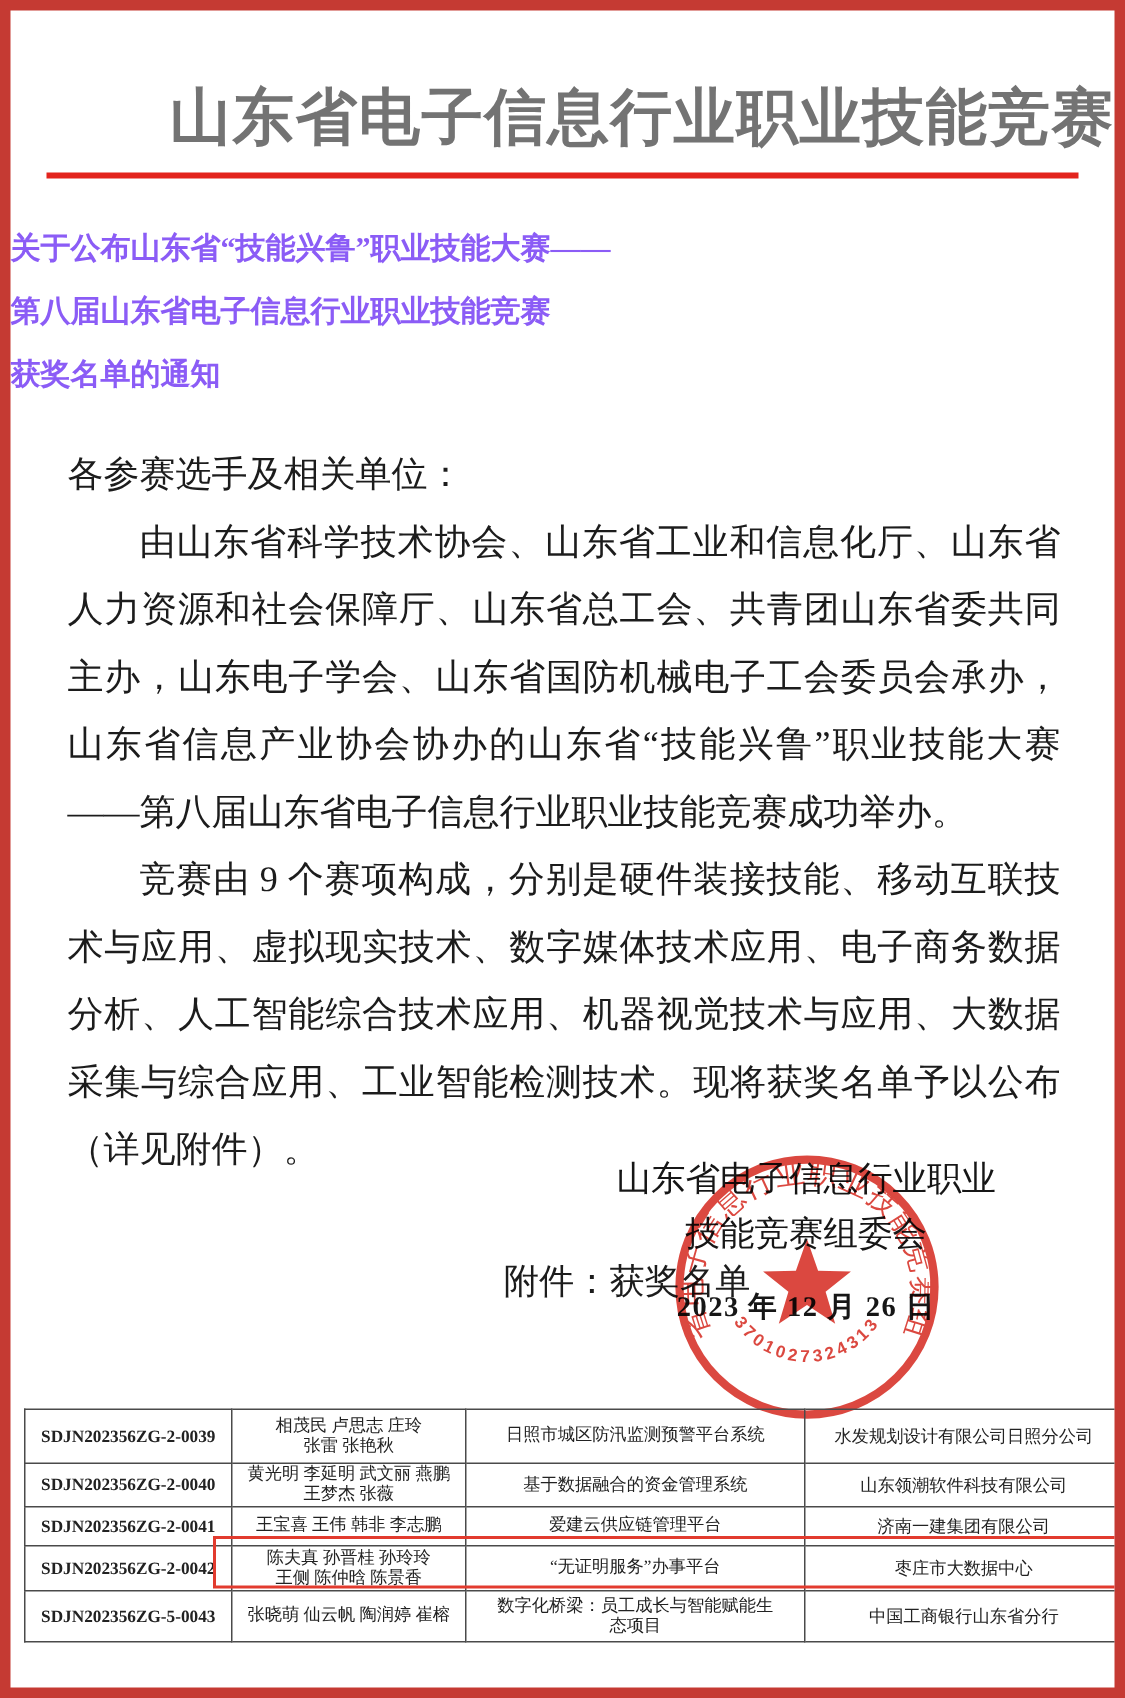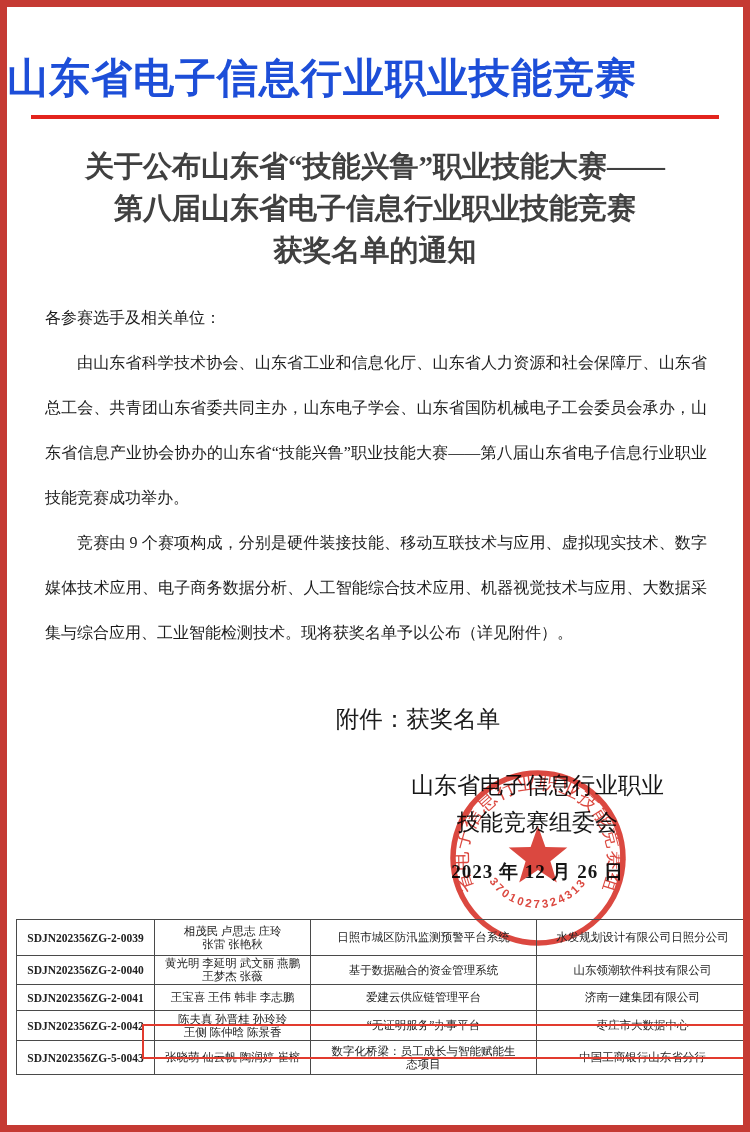--- a/index.html
+++ b/index.html
@@ -4,43 +4,43 @@
 <style>
   * { margin:0; padding:0; box-sizing:border-box; }
   html,body { background:#ffffff; }
   .page {
     position:relative; width:750px; height:1132px; margin:0 auto;
     background:#ffffff; overflow:hidden;
     border:7px solid #c53a33; outline:1px solid #9a9a9a;
     font-family:"Liberation Serif", serif; color:#1c1c1c;
   }
   .red-header {
-    margin-top:44px; text-align:left;
+    margin-top:44px; text-align:right;
     font-family:"Liberation Sans", sans-serif;
-    font-size:41px; font-weight:bold; color:#1d4ed8; letter-spacing:1px;
+    font-size:41px; font-weight:bold; color:#737373; letter-spacing:1px;
     white-space:nowrap;
   }
   .red-rule { height:4px; background:#e3241d; margin:9px 24px 0 24px; }
   .doc-title {
-    margin-top:26px; text-align:center; font-weight:bold;
-    font-size:29px; line-height:42px; color:#404040;
+    margin-top:26px; font-weight:bold;
+    font-size:20px; line-height:42px; color:#8b5cf6;
   }
-  .body-block { margin:24px 36px 0 38px; font-size:16px; line-height:45px; text-align:justify; }
+  .body-block { margin:24px 36px 0 38px; font-size:24px; line-height:45px; text-align:justify; }
   .salutation { text-indent:0; }
   .para { text-indent:2em; }
   .attachment { margin:48px 0 0 86px; font-size:23.5px;text-align:center; }
   .sig-block {
     position:absolute; left:378px; top:760px; width:305px;
     text-align:center; font-size:23px; line-height:37px; color:#161616;
   }
   .sig-date { margin-top:12px; font-size:19px; letter-spacing:1px;font-weight:bold; }
   .seal { position:absolute; left:435px; top:755px; width:192px; height:192px;
           opacity:.85; mix-blend-mode:multiply; pointer-events:none; }
   
-  .award-table-wrap { position:absolute; left:9px; top:912px; width:732px; }
+  .award-table-wrap { position:absolute; left:9px; top:932px; width:732px; }
   table.award { border-collapse:collapse; table-layout:fixed; width:732px; }
   table.award td {
     border:1.5px solid #4a4a4a; text-align:center; vertical-align:middle;
     font-size:11.5px; color:#222; padding:1px 2px; overflow:hidden;
   }
   td.idcell { font-family:"Liberation Serif", serif; font-size:13.5px; font-weight:bold; color:#1a1a1a; }
   td.names { white-space:pre-line; line-height:13px; }
   td.proj  { line-height:13px; }
   .hl-box {
     position:absolute; left:135px; top:1017px; width:606px; height:35px;

